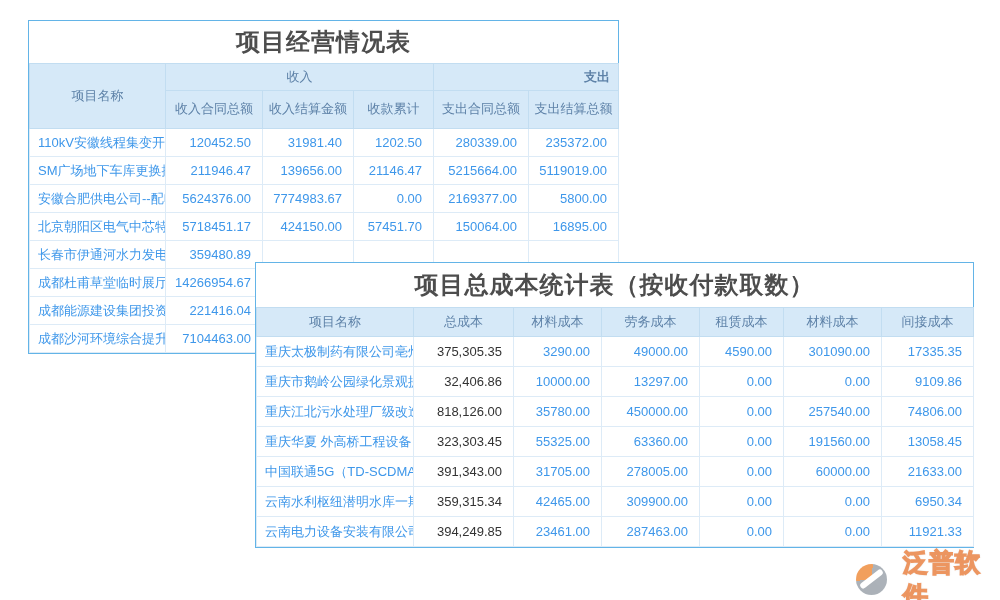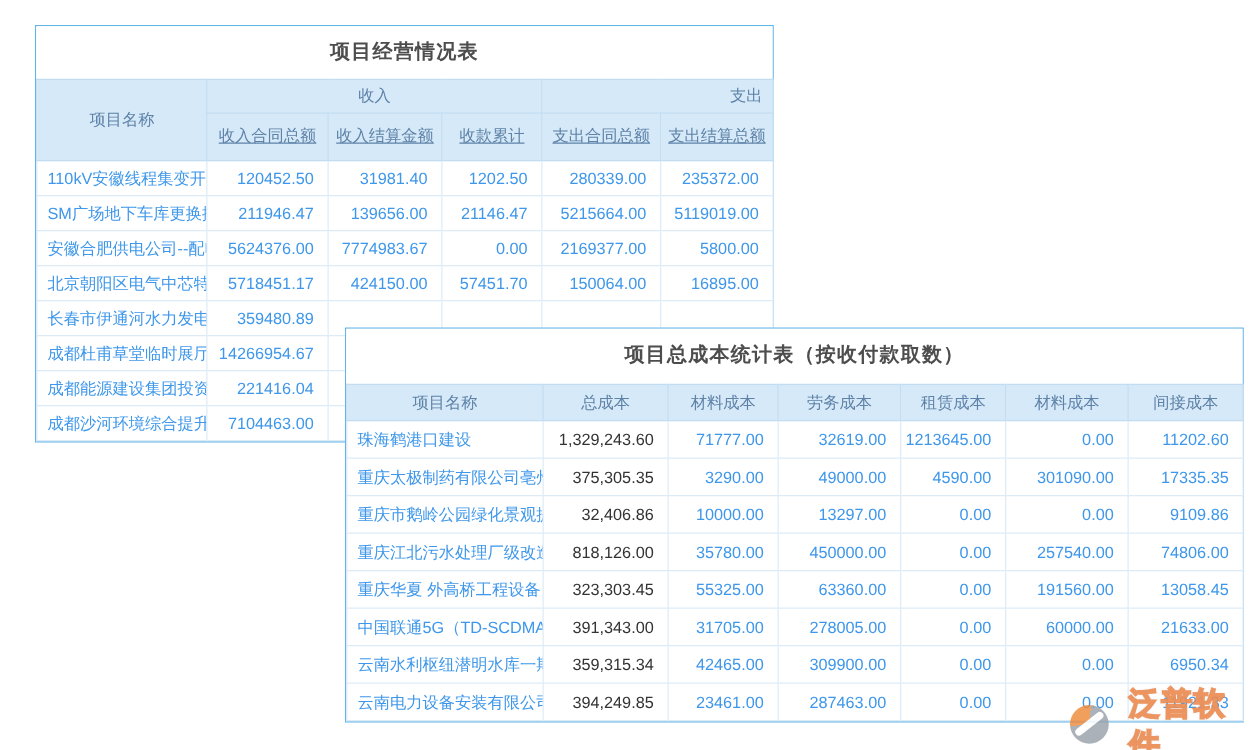--- a/index.html
+++ b/index.html
@@ -1,41 +1,41 @@
 <!DOCTYPE html>
 <html><head>
 <meta charset="utf-8">
 <style>
   * { margin:0; padding:0; box-sizing:border-box; }
   html,body { width:1000px; height:600px; background:#ffffff; overflow:hidden;
               font-family:"Liberation Sans", sans-serif; }
 
   .panel { position:absolute; background:#fff; border:1px solid #63b4e7; }
   .panel1 { left:28px; top:20px;  width:591px; z-index:1; }
-  .panel2 { left:276px; top:262px; width:719px; z-index:5; }
+  .panel2 { left:255px; top:262px; width:719px; z-index:5; }
 
   .tbl-title { text-align:center; font-weight:bold; color:#4d4d4d;
-               font-size:16px; letter-spacing:1px; background:#fff; }
+               font-size:24px; letter-spacing:1px; background:#fff; }
   .panel1 .tbl-title { height:42px; line-height:42px; }
   .panel2 .tbl-title { height:44px; line-height:44px; }
 
   table { width:100%; border-collapse:collapse; table-layout:fixed; }
   th { background:#d6e9f8; color:#5e82a8; font-weight:normal; font-size:13px;
        border:1px solid #c2ddf1; padding:2px 4px; line-height:1.45; }
   td { font-size:13px; color:#3e97ea; border:1px solid #ddebf7;
        white-space:nowrap; overflow:hidden; background:#fff; }
   .panel1 td { height:28px; }
   .panel2 td { height:30px; }
   td.name  { text-align:left;  padding:0 2px 0 8px; }
   td.num   { text-align:right; padding:0 11px 0 2px; }
   td.total { text-align:right; padding:0 11px 0 2px; color:#333333; }
 
-  .group-expense { text-align:right; padding-right:8px; }
+  .group-expense { text-align:right; padding-right:8px;font-weight:bold; }
   .row-group th { height:27px; }
-  .row-sub   th { height:38px;text-decoration:underline; }
+  .row-sub   th { height:38px; }
   .panel2 thead th { height:29px; }
 
   
   .watermark { position:absolute; left:856px; top:546px; width:142px; z-index:10; }
   .wm-row { display:flex; align-items:center; gap:16px; }
   .wm-logo { width:31px; height:31px; border-radius:50%; flex:0 0 31px; opacity:.82;
              background:conic-gradient(from 130deg,#99a1a9 0 135deg,#ef8a3a 135deg 235deg,#9aa2aa 235deg 360deg);
              position:relative; }
   .wm-logo::after { content:''; position:absolute; left:2px; top:12px; width:27px; height:6px;
                     background:#fff; transform:rotate(-38deg); border-radius:3px; }
@@ -161,29 +161,20 @@
         <th>总成本</th>
         <th>材料成本</th>
         <th>劳务成本</th>
         <th>租赁成本</th>
         <th>材料成本</th>
         <th>间接成本</th>
       </tr>
     </thead>
     <tbody id="t2-body">
         <tr>
-          <td class="name">珠海鹤港口建设</td>
-          <td class="total">1,329,243.60</td>
-          <td class="num">71777.00</td>
-          <td class="num">32619.00</td>
-          <td class="num">1213645.00</td>
-          <td class="num">0.00</td>
-          <td class="num">11202.60</td>
-        </tr>
-        <tr>
           <td class="name">重庆太极制药有限公司亳州</td>
           <td class="total">375,305.35</td>
           <td class="num">3290.00</td>
           <td class="num">49000.00</td>
           <td class="num">4590.00</td>
           <td class="num">301090.00</td>
           <td class="num">17335.35</td>
         </tr>
         <tr>
           <td class="name">重庆市鹅岭公园绿化景观提升</td>

